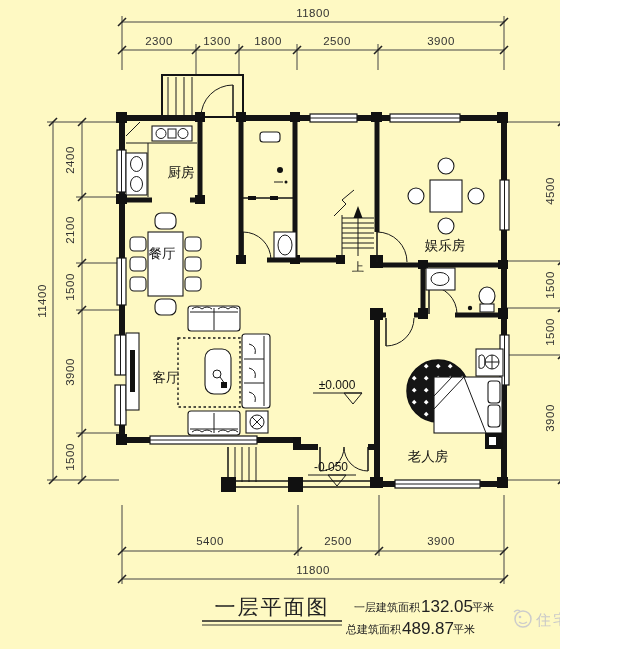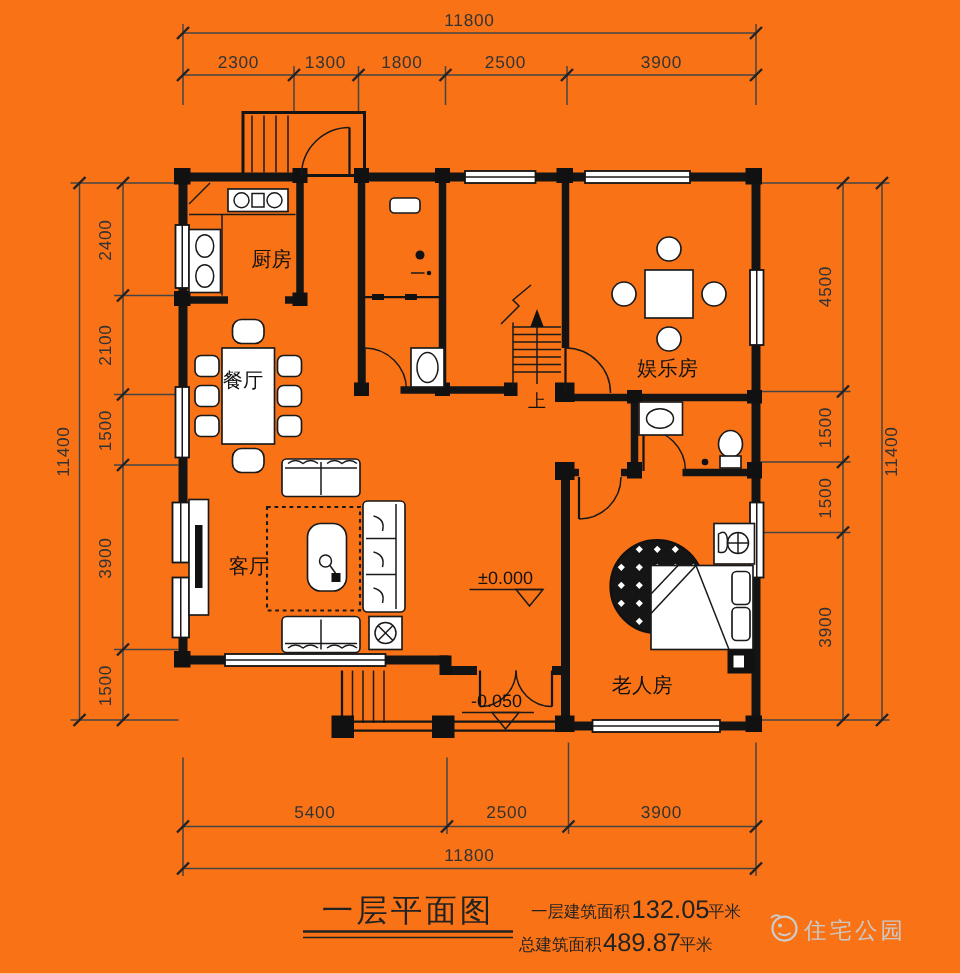--- a/index.html
+++ b/index.html
@@ -1,16 +1,16 @@
 <!DOCTYPE html>
 <html><head>
 <meta charset="utf-8">
 <style>
   html,body{margin:0;padding:0;background:#fff;}
-  .page{position:relative;width:640px;height:649px;background:#f97316;overflow:hidden;
+  .page{position:relative;width:560px;height:649px;background:#fef9c3;overflow:hidden;
         font-family:"Liberation Sans","DejaVu Sans",sans-serif;}
   svg{position:absolute;left:0;top:0;}
   
   .w6{stroke:#141414;stroke-width:6;fill:none;}
   .w5{stroke:#141414;stroke-width:5;fill:none;}
   .t2{stroke:#141414;stroke-width:2;fill:none;}
   .t15{stroke:#141414;stroke-width:1.5;fill:none;}
   .t1{stroke:#1a1a1a;stroke-width:1;fill:none;}
   .dim{stroke:#444;stroke-width:1;fill:none;}
   .tick{stroke:#222;stroke-width:1.6;fill:none;}

